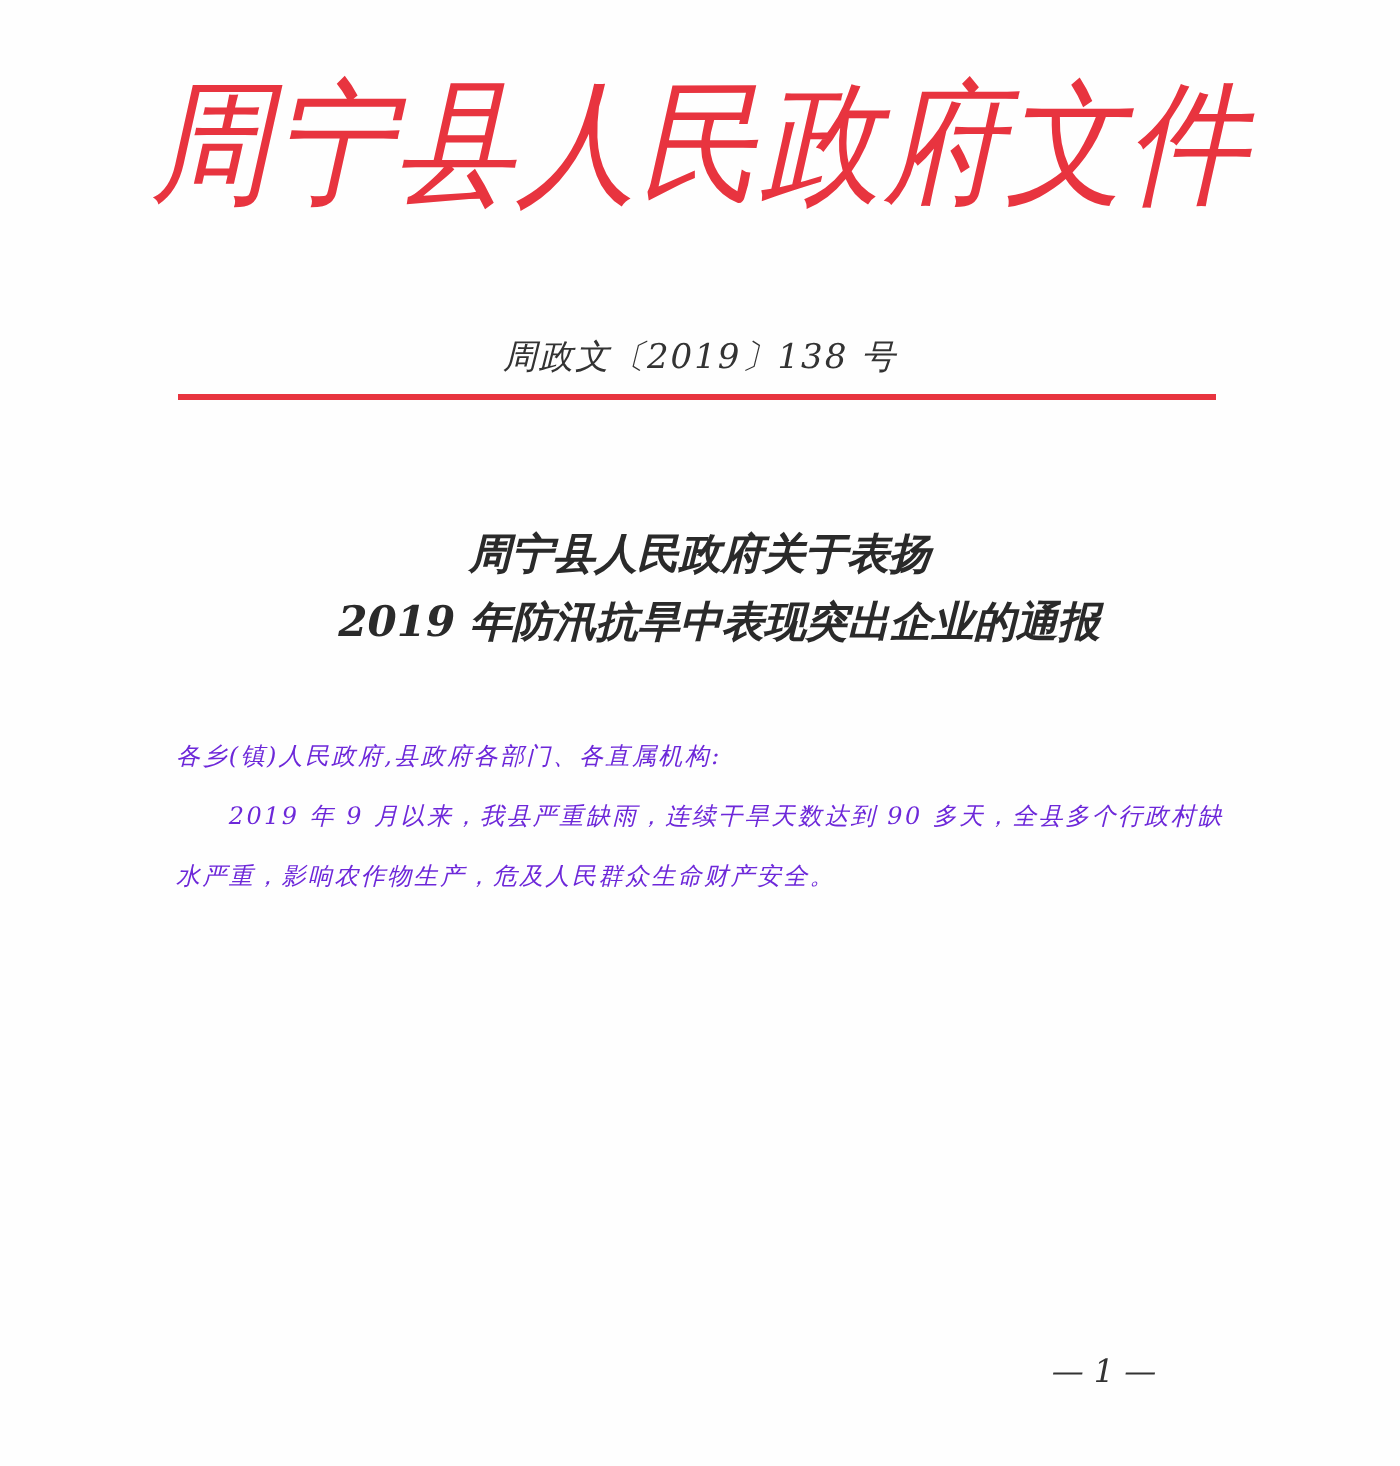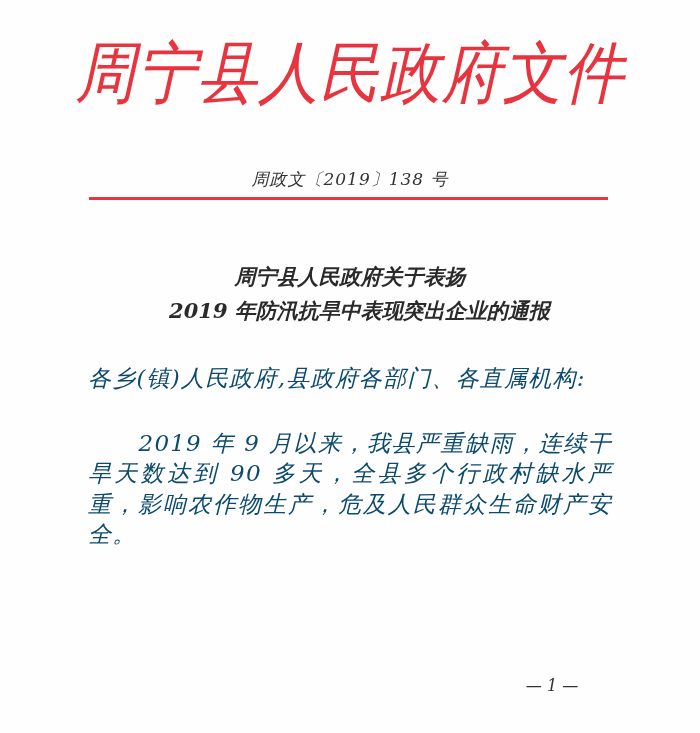--- a/index.html
+++ b/index.html
@@ -65,32 +65,31 @@
       font-size: 21px;
       line-height: 34px;
       color: #2a2a2a;
     }
     .doc-title .line2 { padding-left: 19px; }
     .body-text {
       position: absolute;
       left: 88px;
       top: 363px;
       width: 524px;
-      font-size: 23px;
+      font-size: 12px;
       line-height: 30.2px;
-      color: #0c4a6e;
+      color: #6d28d9;
       letter-spacing: 1.2px;
     }
     .body-text p {
       margin: 0;
       text-align: justify;
     }
     .body-text p.indent {
       text-indent: 2.2em;
-      margin-top: 35px;
     }
     .page-number {
       position: absolute;
       left: 502px;
       top: 676px;
       width: 100px;
       text-align: center;
       font-size: 16px;
       line-height: 20px;
       color: #333;

